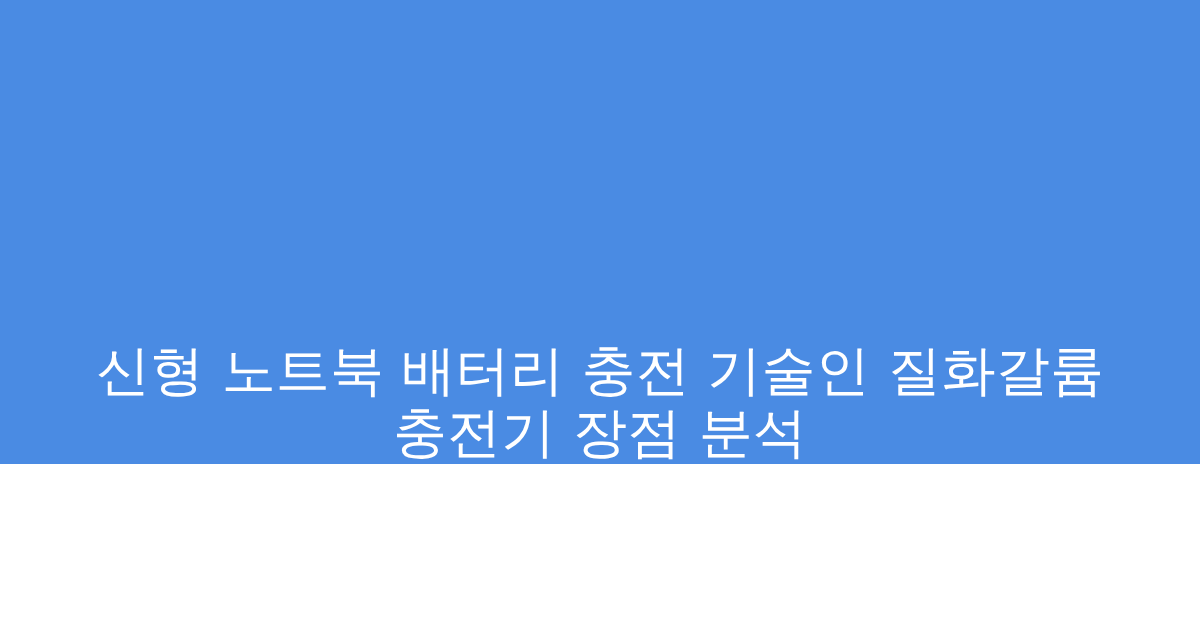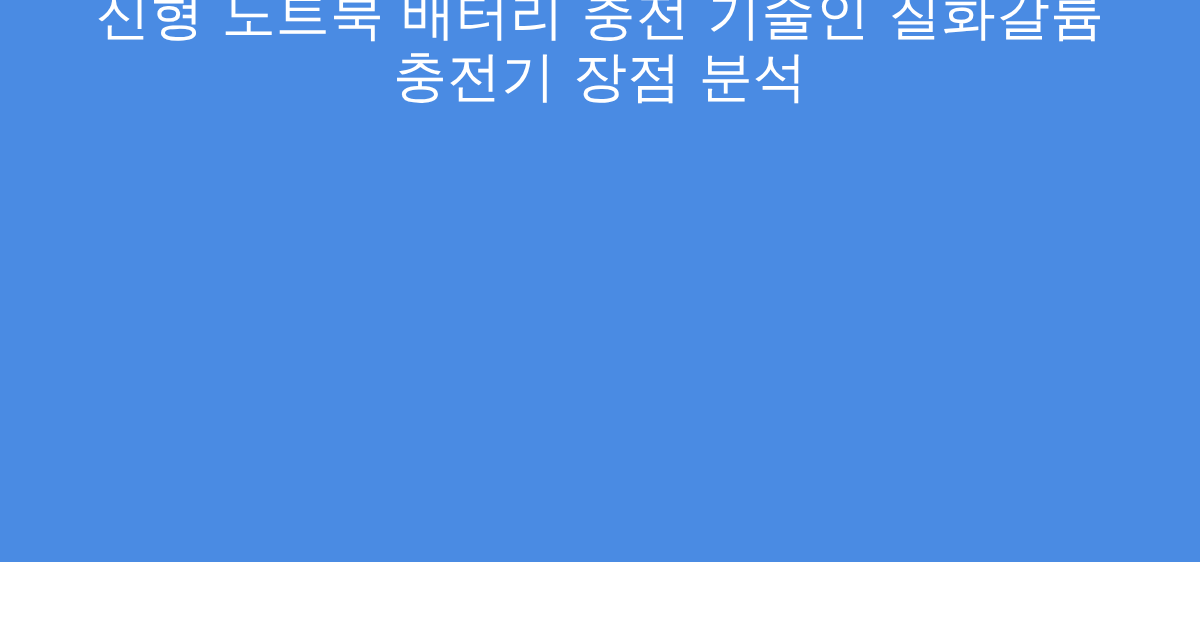--- a/index.html
+++ b/index.html
@@ -12,24 +12,24 @@
     width: 1200px;
     height: 630px;
     overflow: hidden;
     font-family: "Liberation Sans", "DejaVu Sans", sans-serif;
   }
 
   #card {
     position: relative;
     box-sizing: border-box;
     width: 1200px;
-    height: 562px;
+    height: 464px;
     background-color: #4a8be3;
     display: flex;
-    align-items: flex-start;
+    align-items: flex-end;
     justify-content: center;
   }
 
   #title-block {
     width: 1060px;
     text-align: center;
     
     margin-top: -16px;
   }
 

